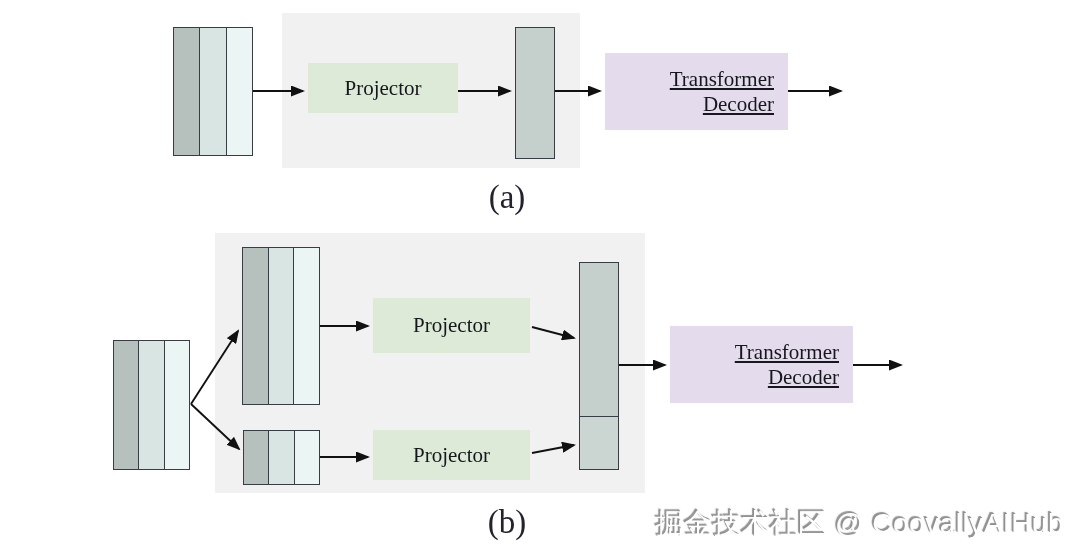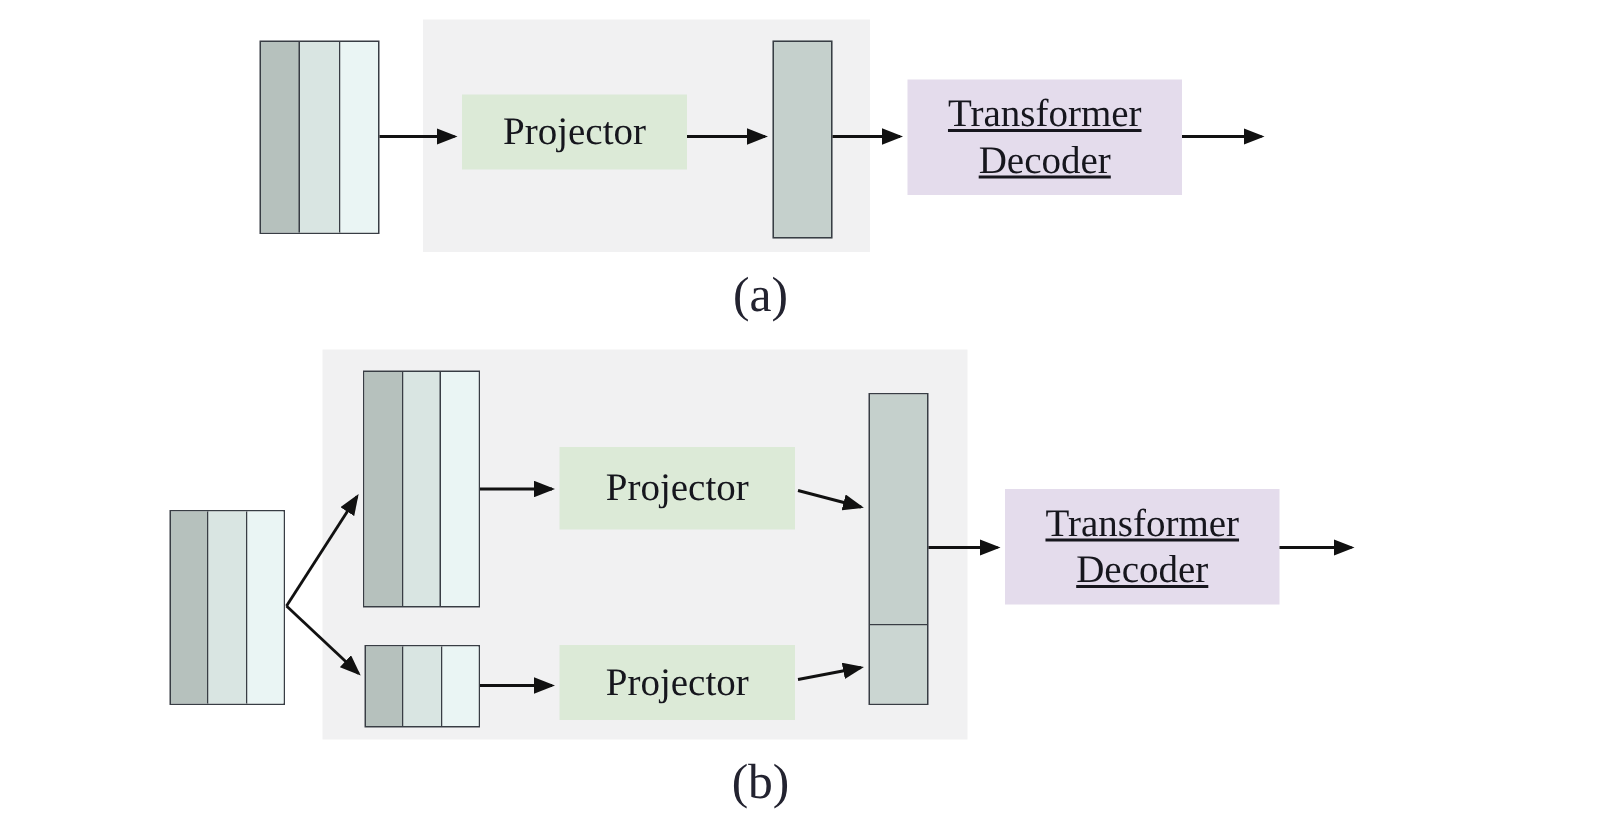--- a/index.html
+++ b/index.html
@@ -47,22 +47,22 @@
   .concat{
     position:absolute;
     display:flex;flex-direction:column;
     border:1.7px solid var(--stroke);
   }
   .concat .seg-top{height:154px;background:var(--feature-bar);border-bottom:1.7px solid var(--stroke);}
   .concat .seg-bottom{flex:1;background:var(--feature-bar-2);}
   .box{
     position:absolute;
     display:flex;align-items:center;justify-content:center;
-    text-align:center;
-    font-size:26px;
+    text-align:right;
+    font-size:21px;
     line-height:1.18;
     color:var(--text);
   }
   .box.green{background:var(--projector-bg);}
   .box.purple{background:var(--decoder-bg);padding:0 14px;text-decoration:underline;}
   .fig-label{
     position:absolute;
     width:100px;
     text-align:center;
     font-size:33px;
@@ -164,14 +164,15 @@
     <line x1="191" y1="404" x2="238" y2="331" marker-end="url(#ah)"></line>
     <line x1="191" y1="404" x2="239" y2="449" marker-end="url(#ah)"></line>
     <line x1="320" y1="326" x2="368" y2="326" marker-end="url(#ah)"></line>
     <line x1="320" y1="457" x2="368" y2="457" marker-end="url(#ah)"></line>
     <line x1="532" y1="327" x2="574" y2="338" marker-end="url(#ah)"></line>
     <line x1="532" y1="453" x2="574" y2="445" marker-end="url(#ah)"></line>
     <line x1="619" y1="365" x2="665" y2="365" marker-end="url(#ah)"></line>
     <line x1="853" y1="365" x2="901" y2="365" marker-end="url(#ah)"></line>
   </svg>
 
+  <div class="watermark">掘金技术社区 @ CoovallyAIHub</div>
 
 </div>
 
 </body></html>

